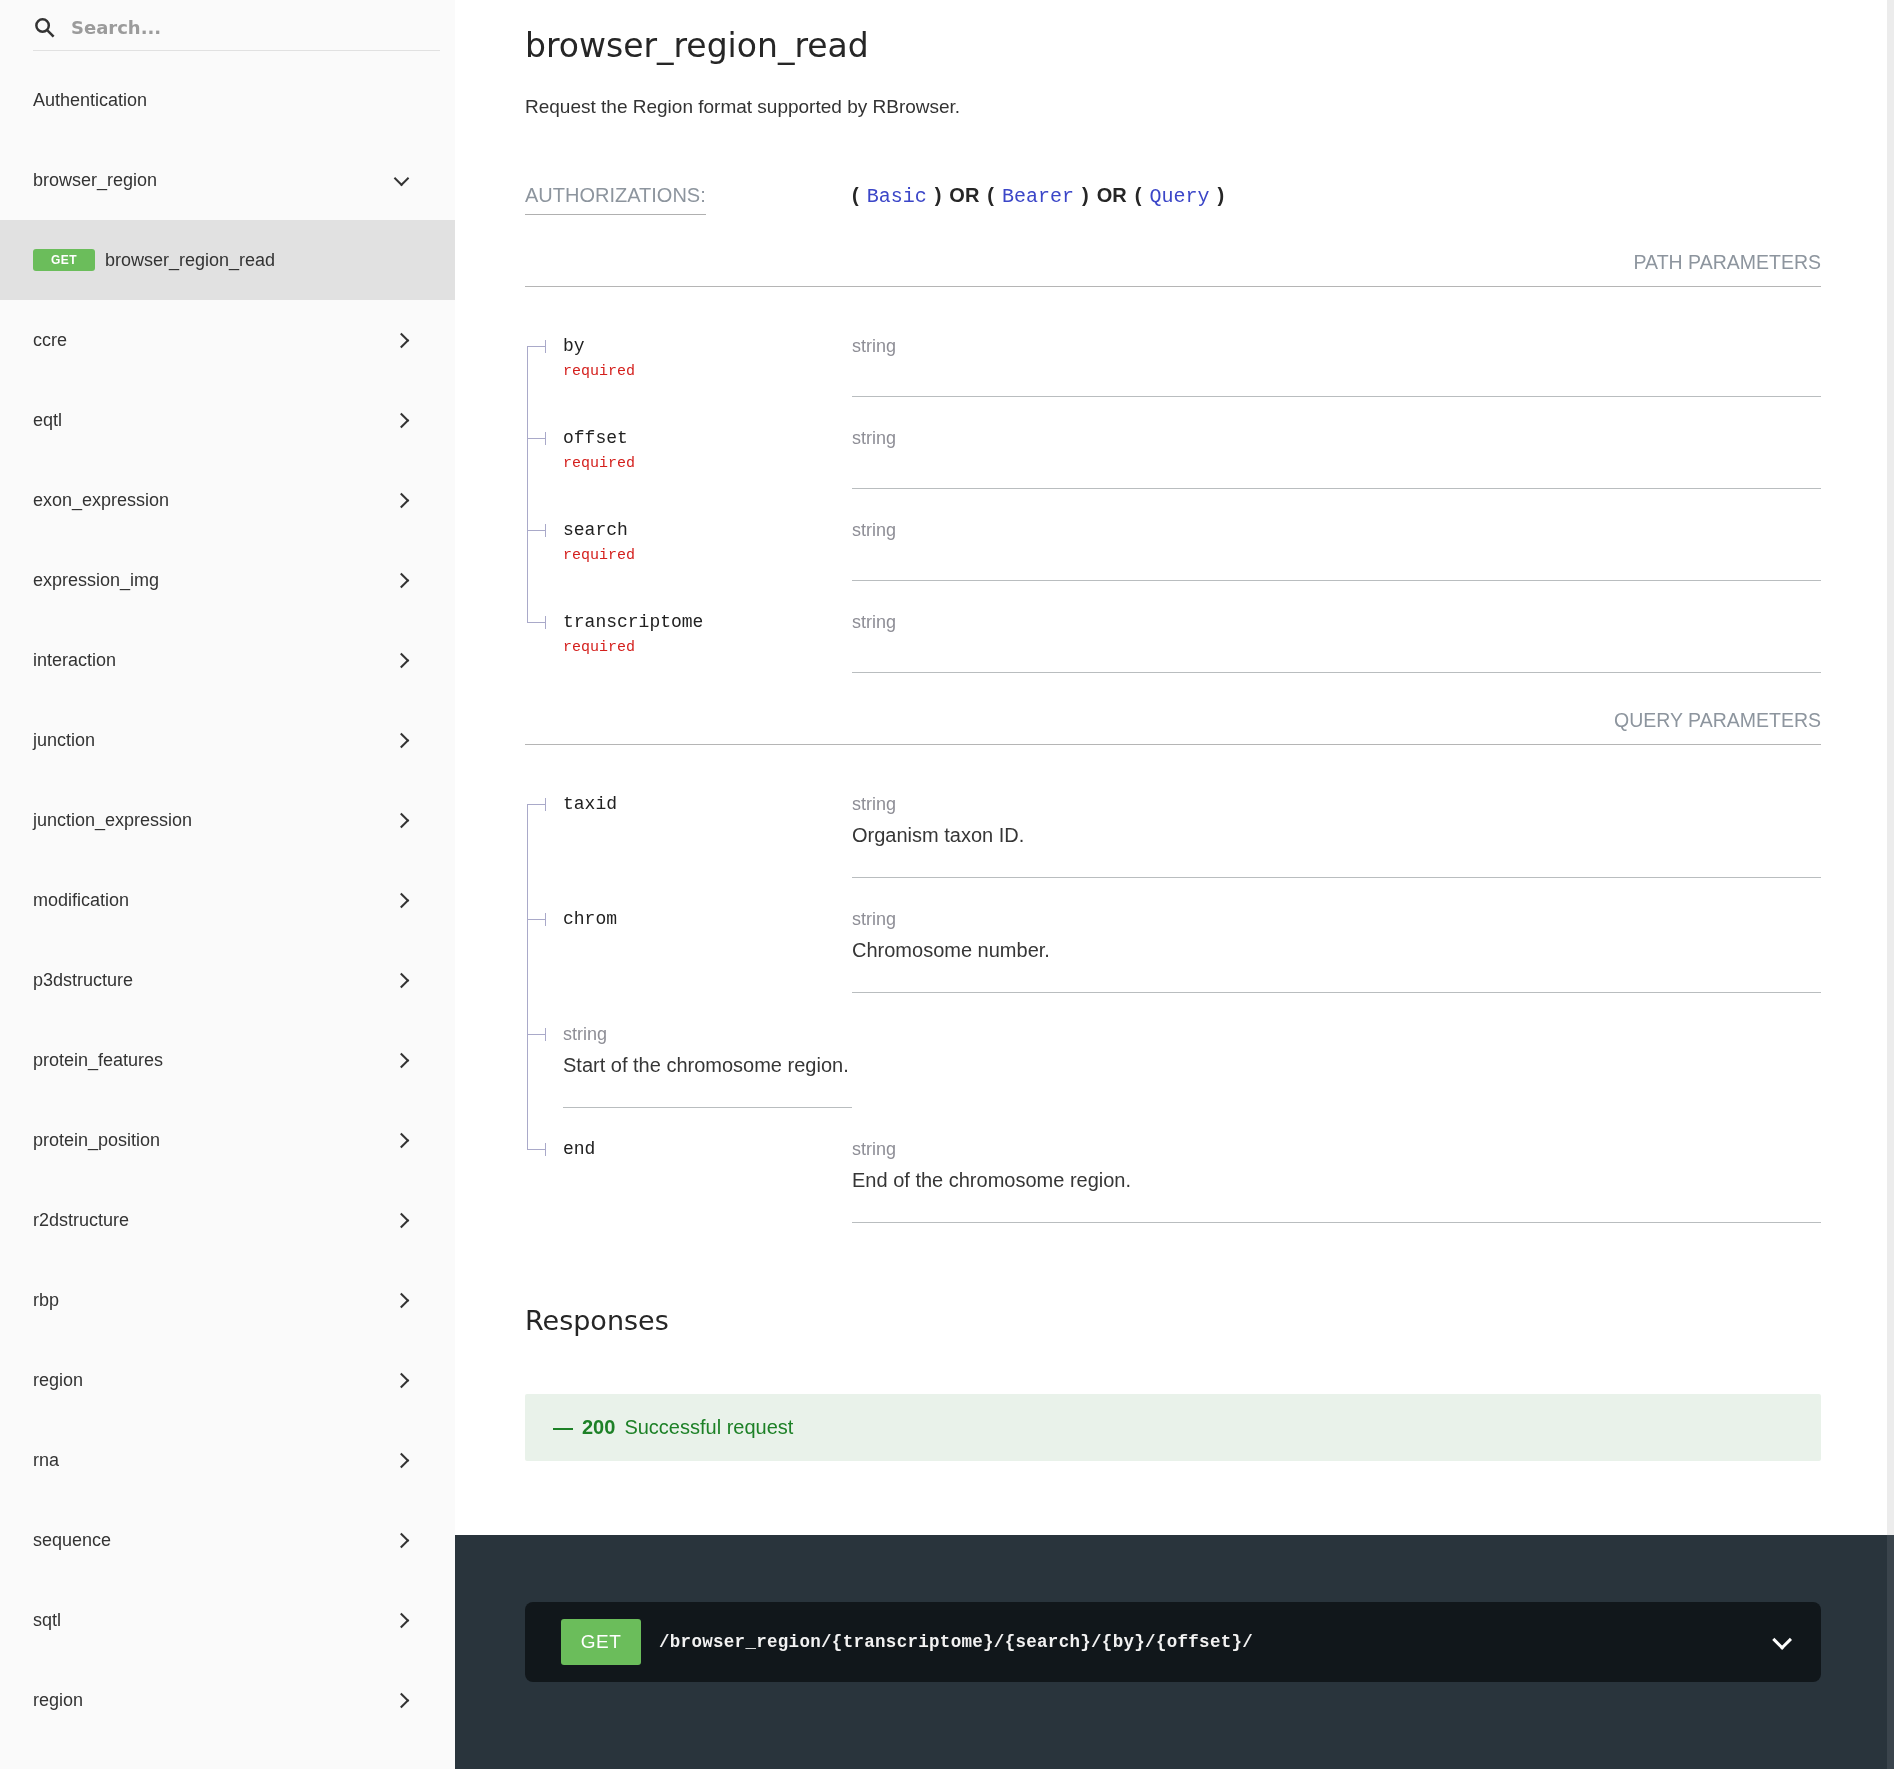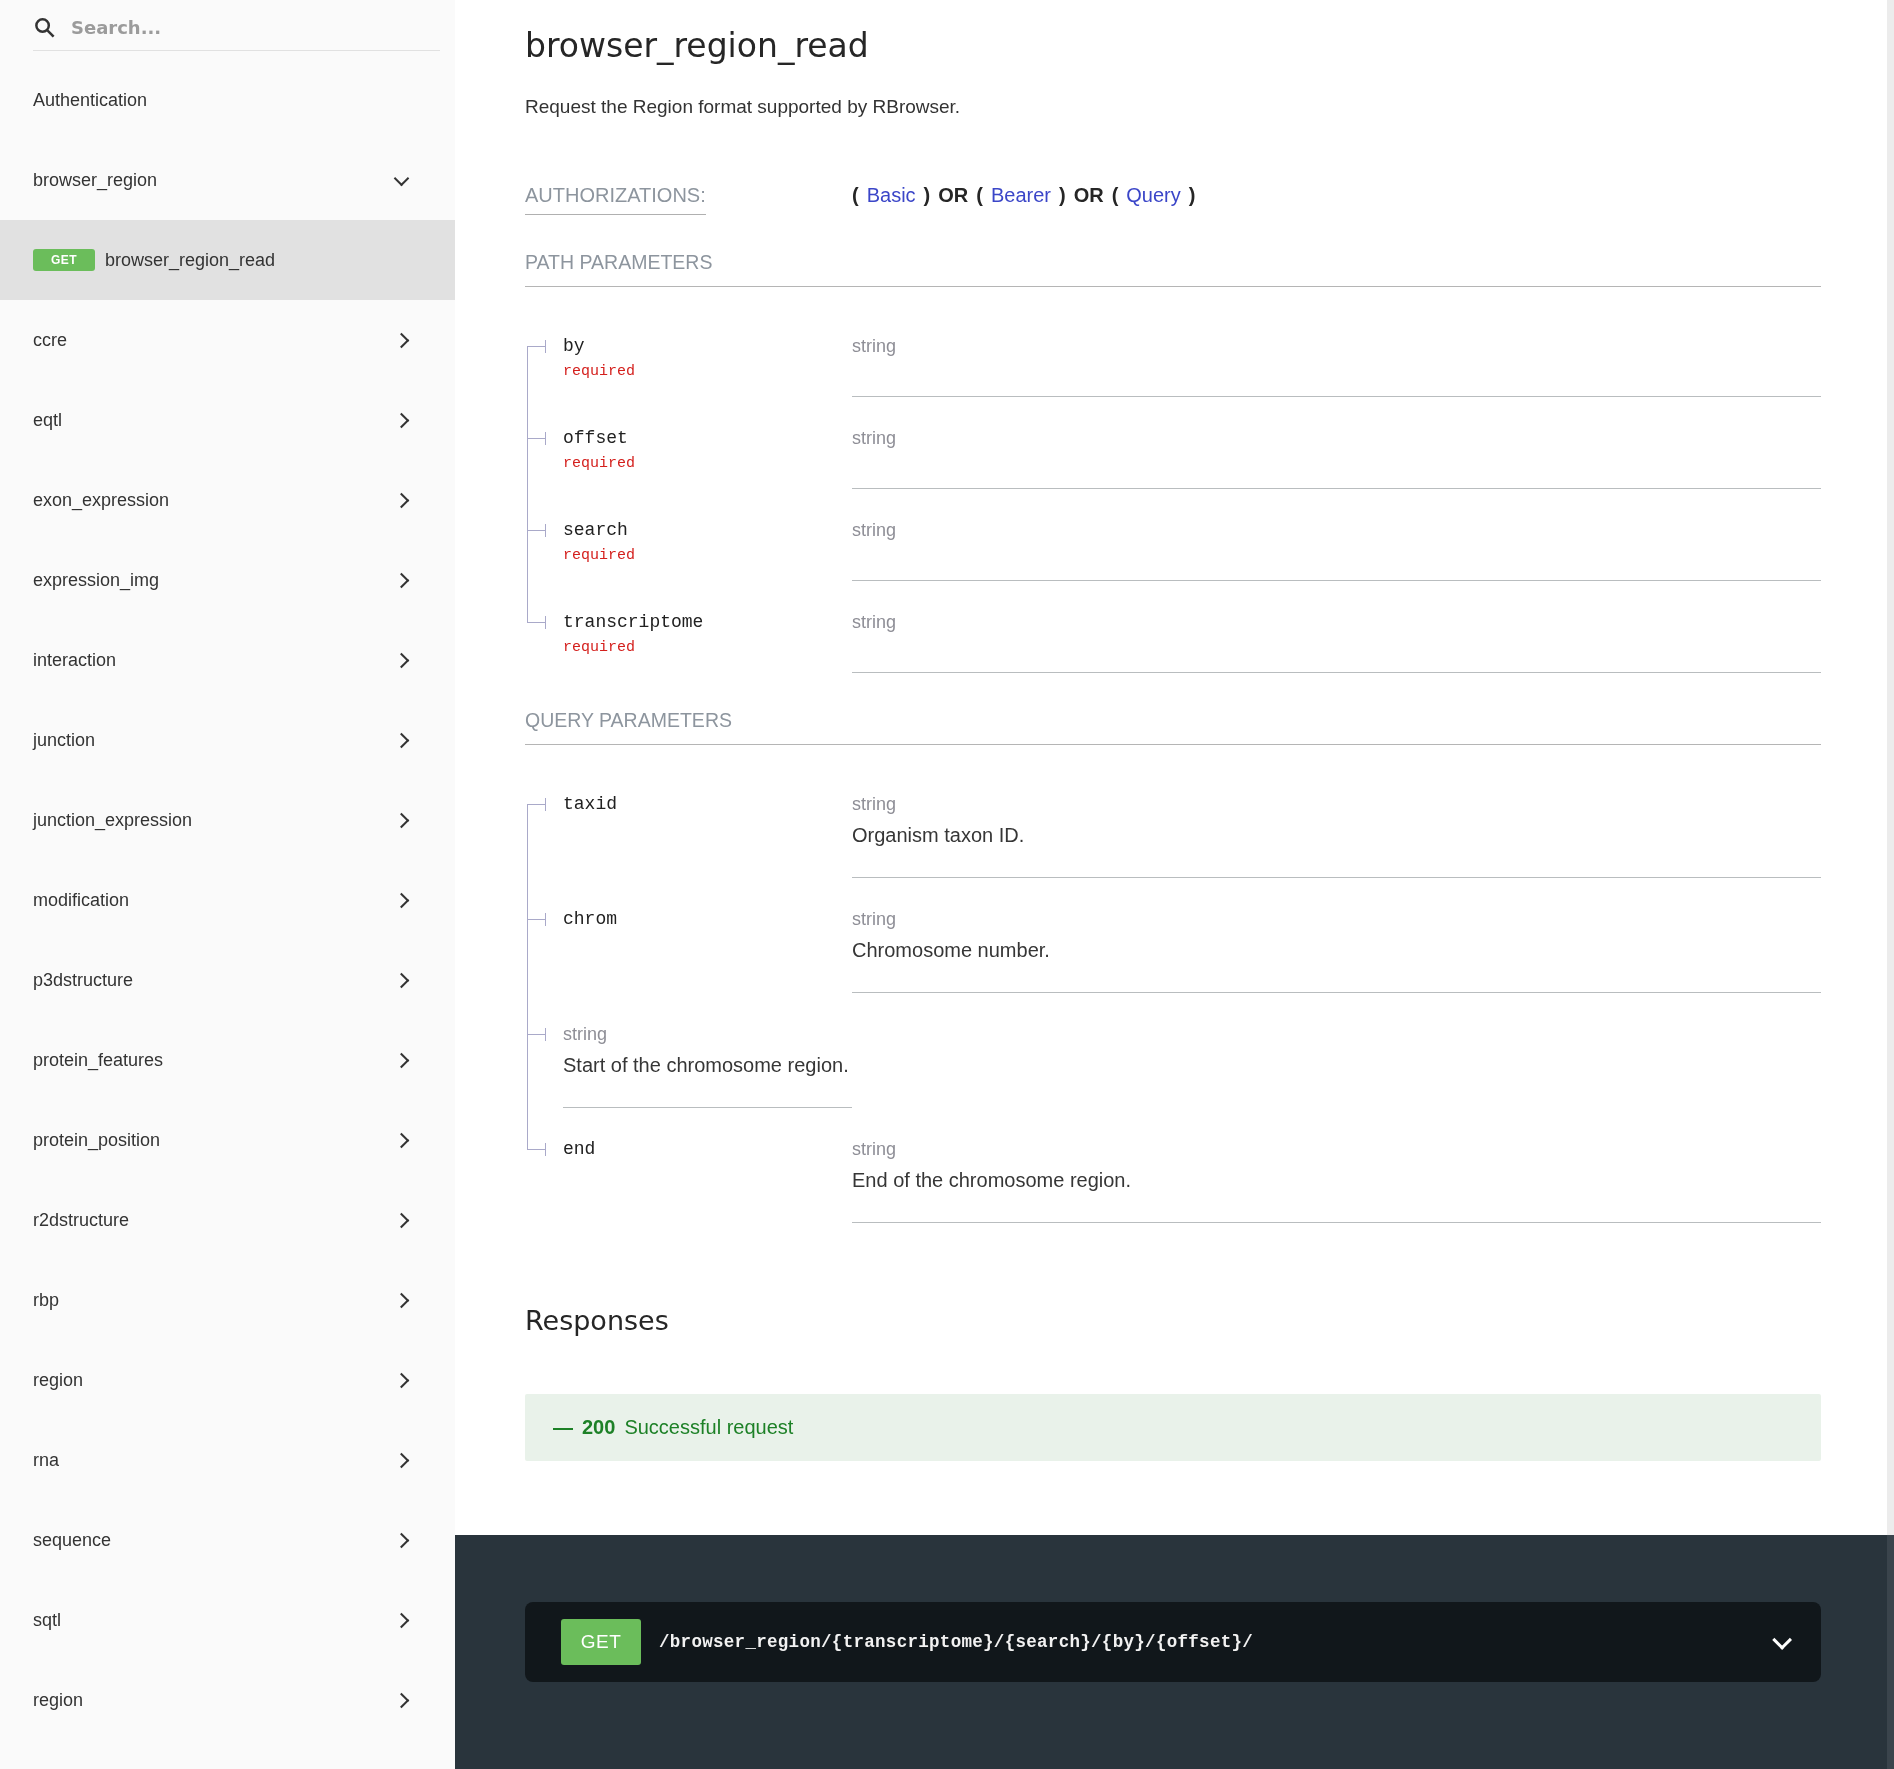--- a/index.html
+++ b/index.html
@@ -73,27 +73,28 @@
   .grid3 { display: grid; grid-template-columns: 38px 289px 1fr; }
 
   .auth-row { margin-top: 64px; align-items: start; }
   .auth-label {
     grid-column: 1 / 3;
     font-size: 20px; color: #8d959e;
   }
   .auth-label span { border-bottom: 1px solid #b0b0b0; padding-bottom: 7px; display: inline-block; }
   .auth-val { grid-column: 3; font-size: 20px; color: #262626; }
   .auth-val .tok { font-weight: 700; margin-right: 8px; }
-  .auth-val a { color: #3b46c8; text-decoration: none; margin-right: 8px; cursor: pointer; }
+  .auth-val a { color: #3b46c8; text-decoration: none; margin-right: 8px; cursor: pointer; font-family: Liberation Mono, monospace; }
 
   .sec-header {
     margin-top: 36px;
     font-size: 19.5px; color: #8d959e;
     padding-bottom: 12px;
     border-bottom: 1px solid #b5b5b5;
+    text-align: right;
   }
   .ptable { padding-top: 18px; }
   .prow { min-height: 92px; }
   .prow.qrow { min-height: 112px; }
   .conn { position: relative; }
   .trunk { position: absolute; left: 2px; top: 0; bottom: 0; border-left: 1.5px solid #a9a9c9; }
   .trunk.first { top: 41px; }
   .trunk.last { bottom: auto; height: 41px; }
   .branch { position: absolute; left: 2px; top: 41px; width: 18px; border-top: 1.5px solid #a9a9c9; }
   .serif { position: absolute; left: 20px; top: 35px; height: 13px; border-left: 1.5px solid #a9a9c9; }

